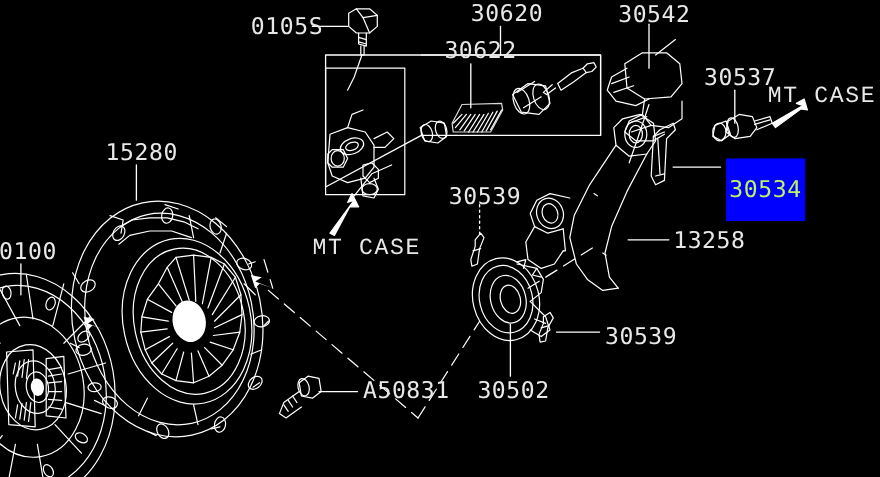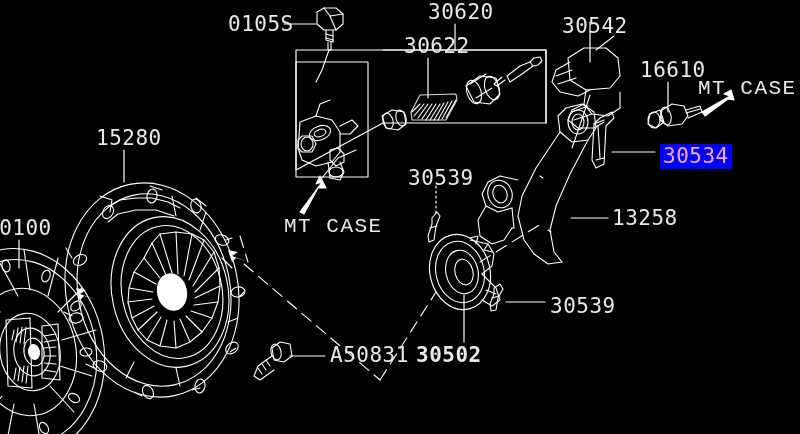--- a/index.html
+++ b/index.html
@@ -17,22 +17,22 @@
     color:#e8e8e8;
     font-family:"DejaVu Sans Mono","Liberation Mono",monospace;
     font-size:21px;
     letter-spacing:0.5px;
     white-space:nowrap;
     line-height:1;
     -webkit-font-smoothing:none;
   }
   .lbl.hl{
     background:#0000ff;
-    color:#f9a8d4;
-    padding:2px 3px;
+    color:#bef264;
+    padding:18px 3px;
     text-align:center;
   }
   .lbl.note{ letter-spacing:1.5px;font-family:Liberation Mono, monospace; }
 </style>
 </head>
 <body>
 
 <div id="stage">
 
   <svg id="artwork" viewBox="0 0 800 434" xmlns="http://www.w3.org/2000/svg">
@@ -286,28 +286,28 @@
         <path d="M300 212 L322 182 L316 184 L320 176 L326 188 L318 188 L304 214 Z"></path>
       </g>
       <path d="M322 178 L338 158 L356 150" stroke-width="1.1" fill="none"></path>
 
     </g>
   </svg>
 
   <div id="labels">
       <div class="lbl" style="left: 228px; top: 14px;">0105S</div>
       <div class="lbl" style="left: 428px; top: 2px;">30620</div>
-      <div class="lbl" style="left: 562px; top: 16px; text-align: right;">30542</div>
+      <div class="lbl" style="left: 562px; top: 3px; text-align: right;">30542</div>
       <div class="lbl" style="left: 404px; top: 36px;">30622</div>
-      <div class="lbl" style="left: 640px; top: 60px;">16610</div>
+      <div class="lbl" style="left: 640px; top: 60px;">30537</div>
       <div class="lbl note" style="left: 698px; top: 78px;">MT CASE</div>
       <div class="lbl" style="left: 96px; top: 128px;">15280</div>
       <div class="lbl hl" style="left: 660px; top: 144px;">30534</div>
       <div class="lbl" style="left: 408px; top: 168px;">30539</div>
       <div class="lbl" style="left: -14px; top: 218px;">30100</div>
       <div class="lbl" style="left: 612px; top: 208px;">13258</div>
       <div class="lbl note" style="left: 284px; top: 216px;">MT CASE</div>
       <div class="lbl" style="left: 550px; top: 296px;">30539</div>
       <div class="lbl" style="left: 330px; top: 345px;">A50831</div>
-      <div class="lbl" style="left: 416px; top: 345px; font-weight: bold;">30502</div>
+      <div class="lbl" style="left: 434px; top: 345px;">30502</div>
     </div>
 
 </div>
 
 </body></html>

